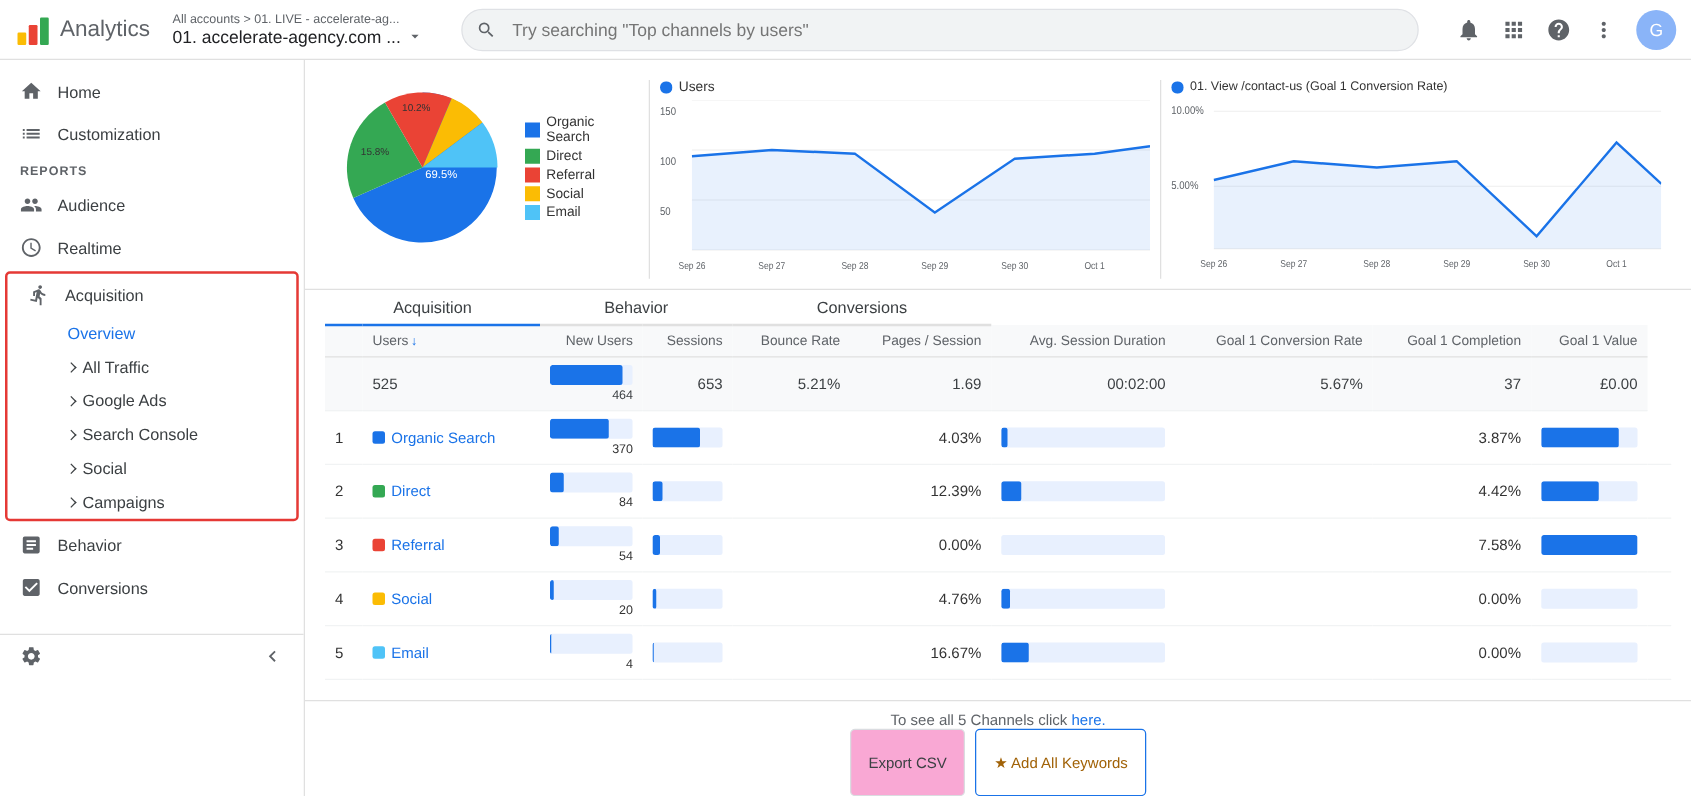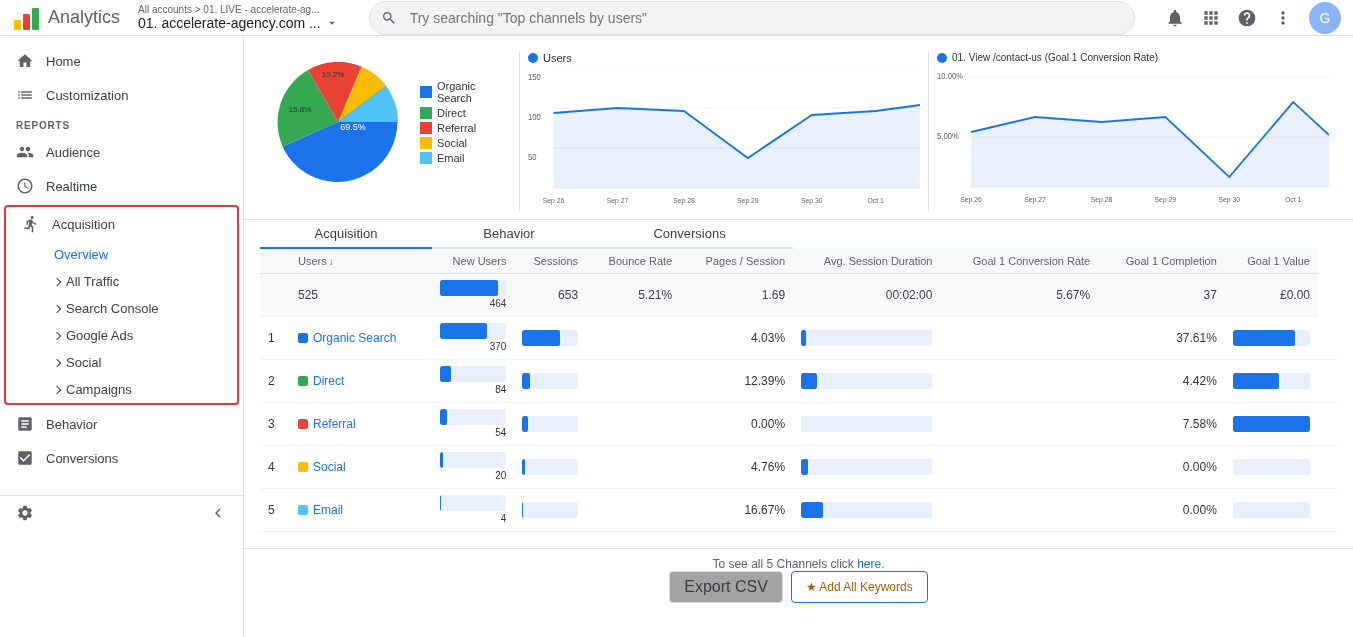--- a/index.html
+++ b/index.html
@@ -1,19 +1,19 @@
 <!DOCTYPE html>
 <html><head>
   <meta charset="utf-8">
   <style>
     * { box-sizing: border-box; margin: 0; padding: 0; }
     body { font-family: Arial, sans-serif; font-size: 13px; color: #333; background: #fff; display: flex; flex-direction: column; height: 637px; overflow: hidden; }
 
     
-    .topbar { display: flex; align-items: center; height: 36px; background: #fff; border-bottom: 1px solid #e0e0e0; padding: 0 12px; gap: 10px; flex-shrink: 0; }
+    .topbar { display: flex; align-items: center; height: 48px; background: #fff; border-bottom: 1px solid #e0e0e0; padding: 0 12px; gap: 10px; flex-shrink: 0; }
     .topbar-logo { display: flex; align-items: center; gap: 8px; }
     .logo-icon { width: 28px; height: 28px; }
     .topbar-title { font-size: 18px; color: #5f6368; font-weight: 400; margin-right: 8px; }
     .topbar-account { display: flex; flex-direction: column; justify-content: space-between; }
     .topbar-account .breadcrumb { font-size: 10px; color: #5f6368; }
     .topbar-account .account-name { font-size: 14px; color: #202124; display: flex; align-items: center; gap: 4px; cursor: pointer; }
     .topbar-account .account-name svg { color: #5f6368; }
     .topbar-search { flex: 1; margin: 0 20px; }
     .topbar-search input { width: 100%; padding: 8px 16px 8px 40px; border: 1px solid #dfe1e5; border-radius: 24px; font-size: 14px; color: #5f6368; background: #f1f3f4; outline: none; }
     .search-wrapper { position: relative; }
@@ -66,21 +66,21 @@
     .bar-fill { height: 100%; background: #1a73e8; border-radius: 2px; }
 
     .channel-link { color: #1a73e8; text-decoration: none; display: flex; align-items: center; gap: 5px; }
     .channel-dot { width: 10px; height: 10px; border-radius: 2px; flex-shrink: 0; }
 
     .total-row td { font-weight: 500; color: #3c4043; background: #f8f9fa; }
 
     .bottom-bar { display: flex; align-items: center; justify-content: flex-end; padding: 8px 16px; border-top: 1px solid #e0e0e0; font-size: 12px; color: #5f6368; flex-shrink: 0; flex-direction: column; }
     .bottom-bar a { color: #1a73e8; text-decoration: none; }
     .bottom-bar-actions { display: flex; gap: 8px; }
-    .btn-export { padding: 6px 14px; border: 1px solid #dadce0; border-radius: 4px; background: #a3a3a3; color: #3c4043; cursor: pointer; font-size: 16px; }
+    .btn-export { padding: 19px 14px; border: 1px solid #dadce0; border-radius: 4px; background: #f9a8d4; color: #3c4043; cursor: pointer; font-size: 12px; }
     .btn-add { padding: 6px 14px; border: 1px solid #1a73e8; border-radius: 4px; background: #fff; color: #a16207; cursor: pointer; font-size: 12px; display: flex; align-items: center; gap: 4px; }
     .arrow-right { display: inline-block; width: 6px; height: 6px; border-right: 1.5px solid currentColor; border-bottom: 1.5px solid currentColor; transform: rotate(-45deg); }
 
     .col-header-with-sort { display: flex; align-items: center; justify-content: flex-end; gap: 2px; }
     .sort-arrow { color: #1a73e8; font-size: 10px; }
   </style>
 </head>
 <body>
 
 <div class="topbar">
@@ -165,25 +165,25 @@
       <div class="sidebar-sub">
         <div class="sidebar-sub-item active">
           <span>Overview</span>
         </div>
         <div class="sidebar-sub-item">
           <span class="arrow-right"></span>
           <span>All Traffic</span>
         </div>
         <div class="sidebar-sub-item">
           <span class="arrow-right"></span>
-          <span>Search Console</span>
+          <span>Google Ads</span>
         </div>
         <div class="sidebar-sub-item">
           <span class="arrow-right"></span>
-          <span>Google Ads</span>
+          <span>Search Console</span>
         </div>
         <div class="sidebar-sub-item">
           <span class="arrow-right"></span>
           <span>Social</span>
         </div>
         <div class="sidebar-sub-item">
           <span class="arrow-right"></span>
           <span>Campaigns</span>
         </div>
       </div>
@@ -386,21 +386,21 @@
                 </div>
             </td>
             <td></td>
             <td>4.03%</td>
             <td>
               <div class="bar-bg">
                   <div class="bar-fill" style="width:4%;"></div>
                 </div>
             </td>
             <td></td>
-            <td>37.61%</td>
+            <td>3.87%</td>
             <td>
               <div class="bar-bg">
                   <div class="bar-fill" style="width:80%;"></div>
                 </div>
             </td>
             <td></td>
           </tr>
 
           <tr>
             <td class="left">2</td>

